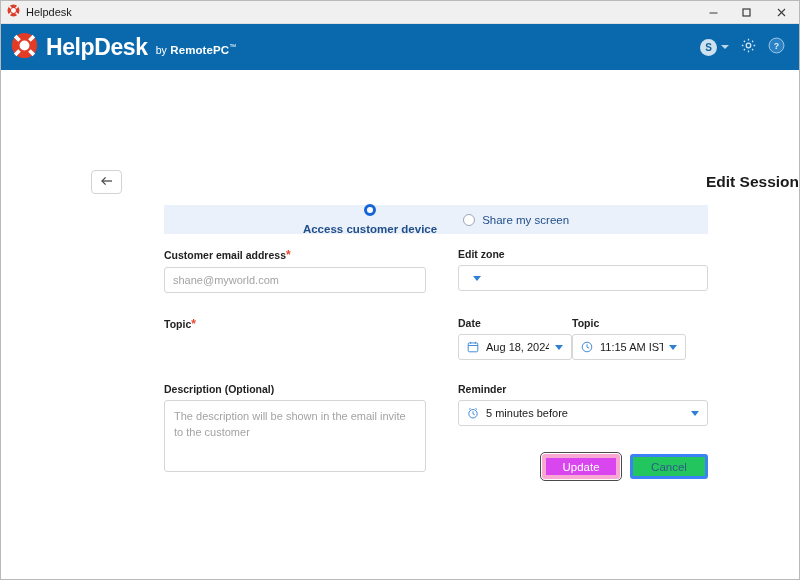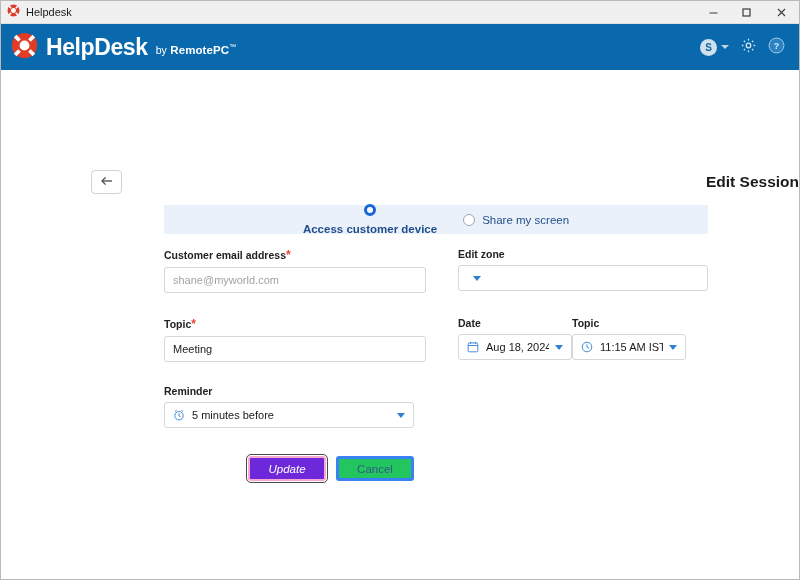--- a/index.html
+++ b/index.html
@@ -267,26 +267,25 @@
     height: 25px;
     min-width: 78px;
     border-radius: 3px;
     font-size: 11.5px;
     display: flex;
     align-items: center;
     justify-content: center;
     padding: 0 14px;
   }
   .btn-primary {
-    background: #6d28d9;
+    background: #d946ef;
     color: #ffffff;
-    border: 2px solid #f9a8d4;
+    border: 4px solid #f9a8d4;
     outline: 1px solid #4a4a4a;
     outline-offset: 1px;
-    font-style: italic;
   }
   .btn-secondary {
     background: #22c55e;
     color: #2f5b86;
     border: 3px solid #3b82f6;
   }
 </style>
 </head>
 <body>
 
@@ -399,23 +398,20 @@
           <div class="label">Edit zone</div>
           <div class="field">
             <span class="chev"></span>
           </div>
         </div>
       </div>
 
       <div class="row mt-row">
         <div class="col-left">
           <div class="label"><span>Topic</span><span class="req">*</span></div>
-          <div class="field">
-            <span class="value">Meeting</span>
-          </div>
         </div>
         <div class="col-right">
           <div class="datetime">
             <div class="dt-col">
               <div class="label">Date</div>
               <div class="field">
                 <span class="lead-icon">
                   <svg width="12" height="12" viewBox="0 0 16 16" fill="none" stroke="#2f7fd4" stroke-width="1.2">
                     <rect x="1.6" y="2.6" width="12.8" height="11.8" rx="1.6"></rect>
                     <line x1="1.6" y1="6" x2="14.4" y2="6"></line>
@@ -438,20 +434,24 @@
                 </span>
                 <span class="value">11:15 AM IST</span>
                 <span class="chev"></span>
               </div>
             </div>
           </div>
         </div>
       </div>
 
       <div class="row mt-row2">
+        <div class="col-left">
+          <div class="label">Description (Optional)</div>
+          <div class="textarea">The description will be shown in the email invite to the customer</div>
+        </div>
         <div class="col-right">
           <div class="label">Reminder</div>
           <div class="field">
             <span class="lead-icon">
               <svg width="12" height="12" viewBox="0 0 16 16" fill="none" stroke="#2f7fd4" stroke-width="1.2">
                 <circle cx="8" cy="9" r="5.6"></circle>
                 <polyline points="8,5.8 8,9.1 10.2,10.3"></polyline>
                 <line x1="2.6" y1="3.4" x2="4.8" y2="1.8"></line>
                 <line x1="13.4" y1="3.4" x2="11.2" y2="1.8"></line>
               </svg>

